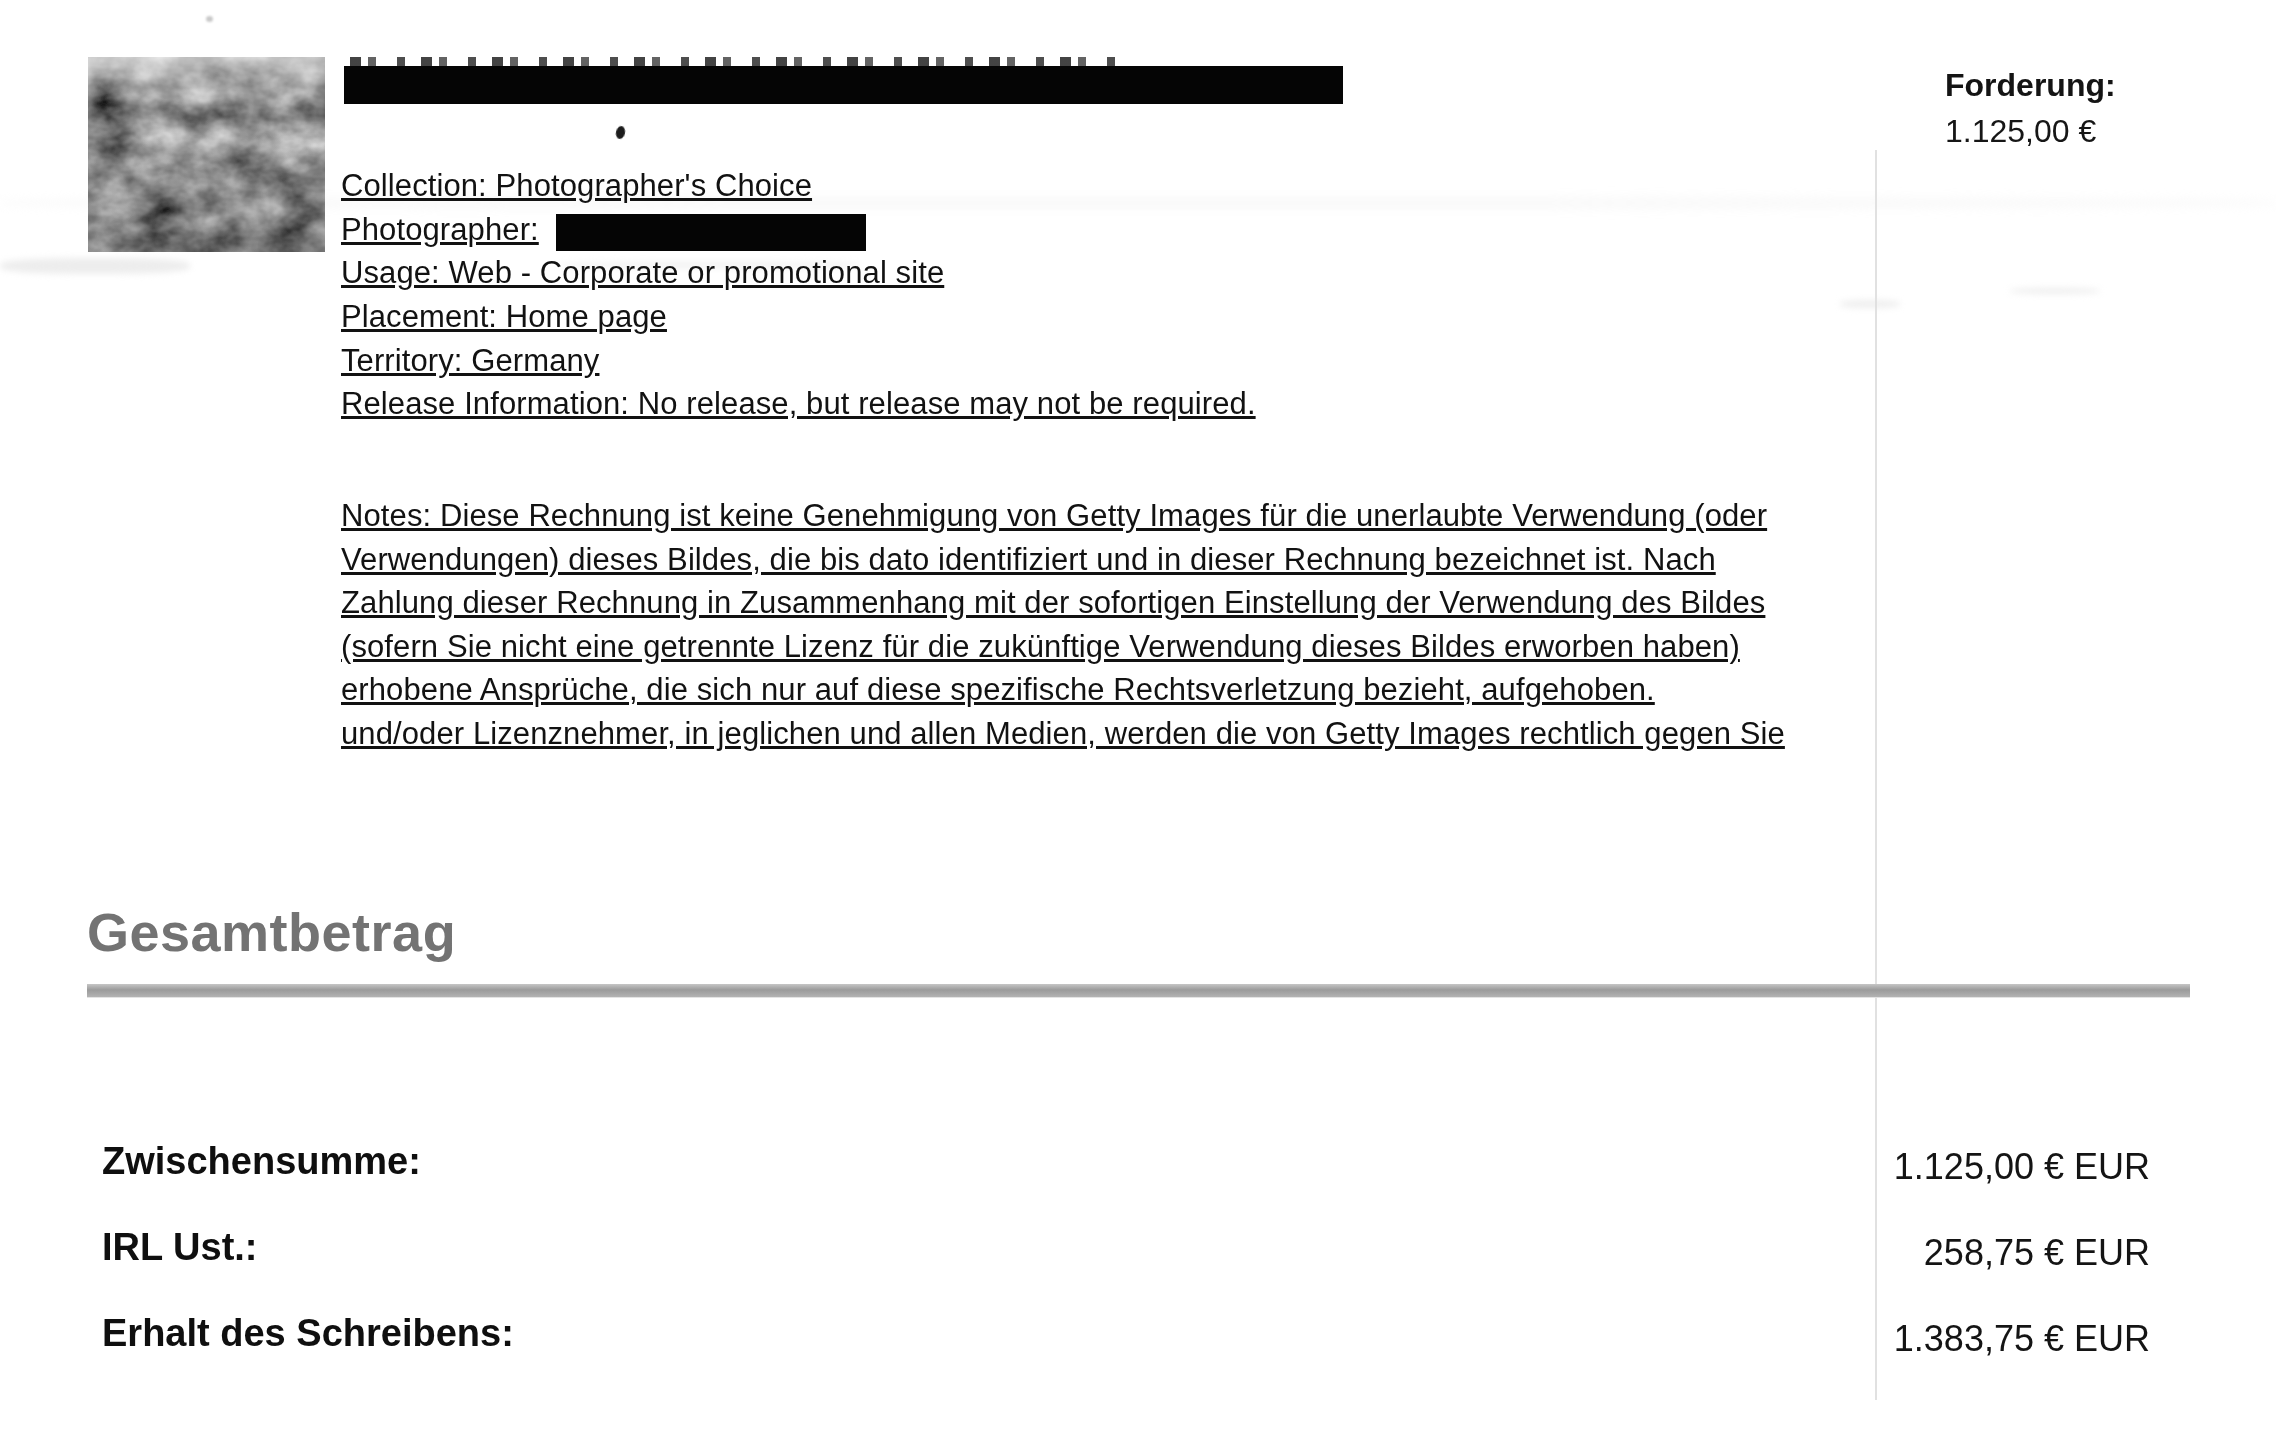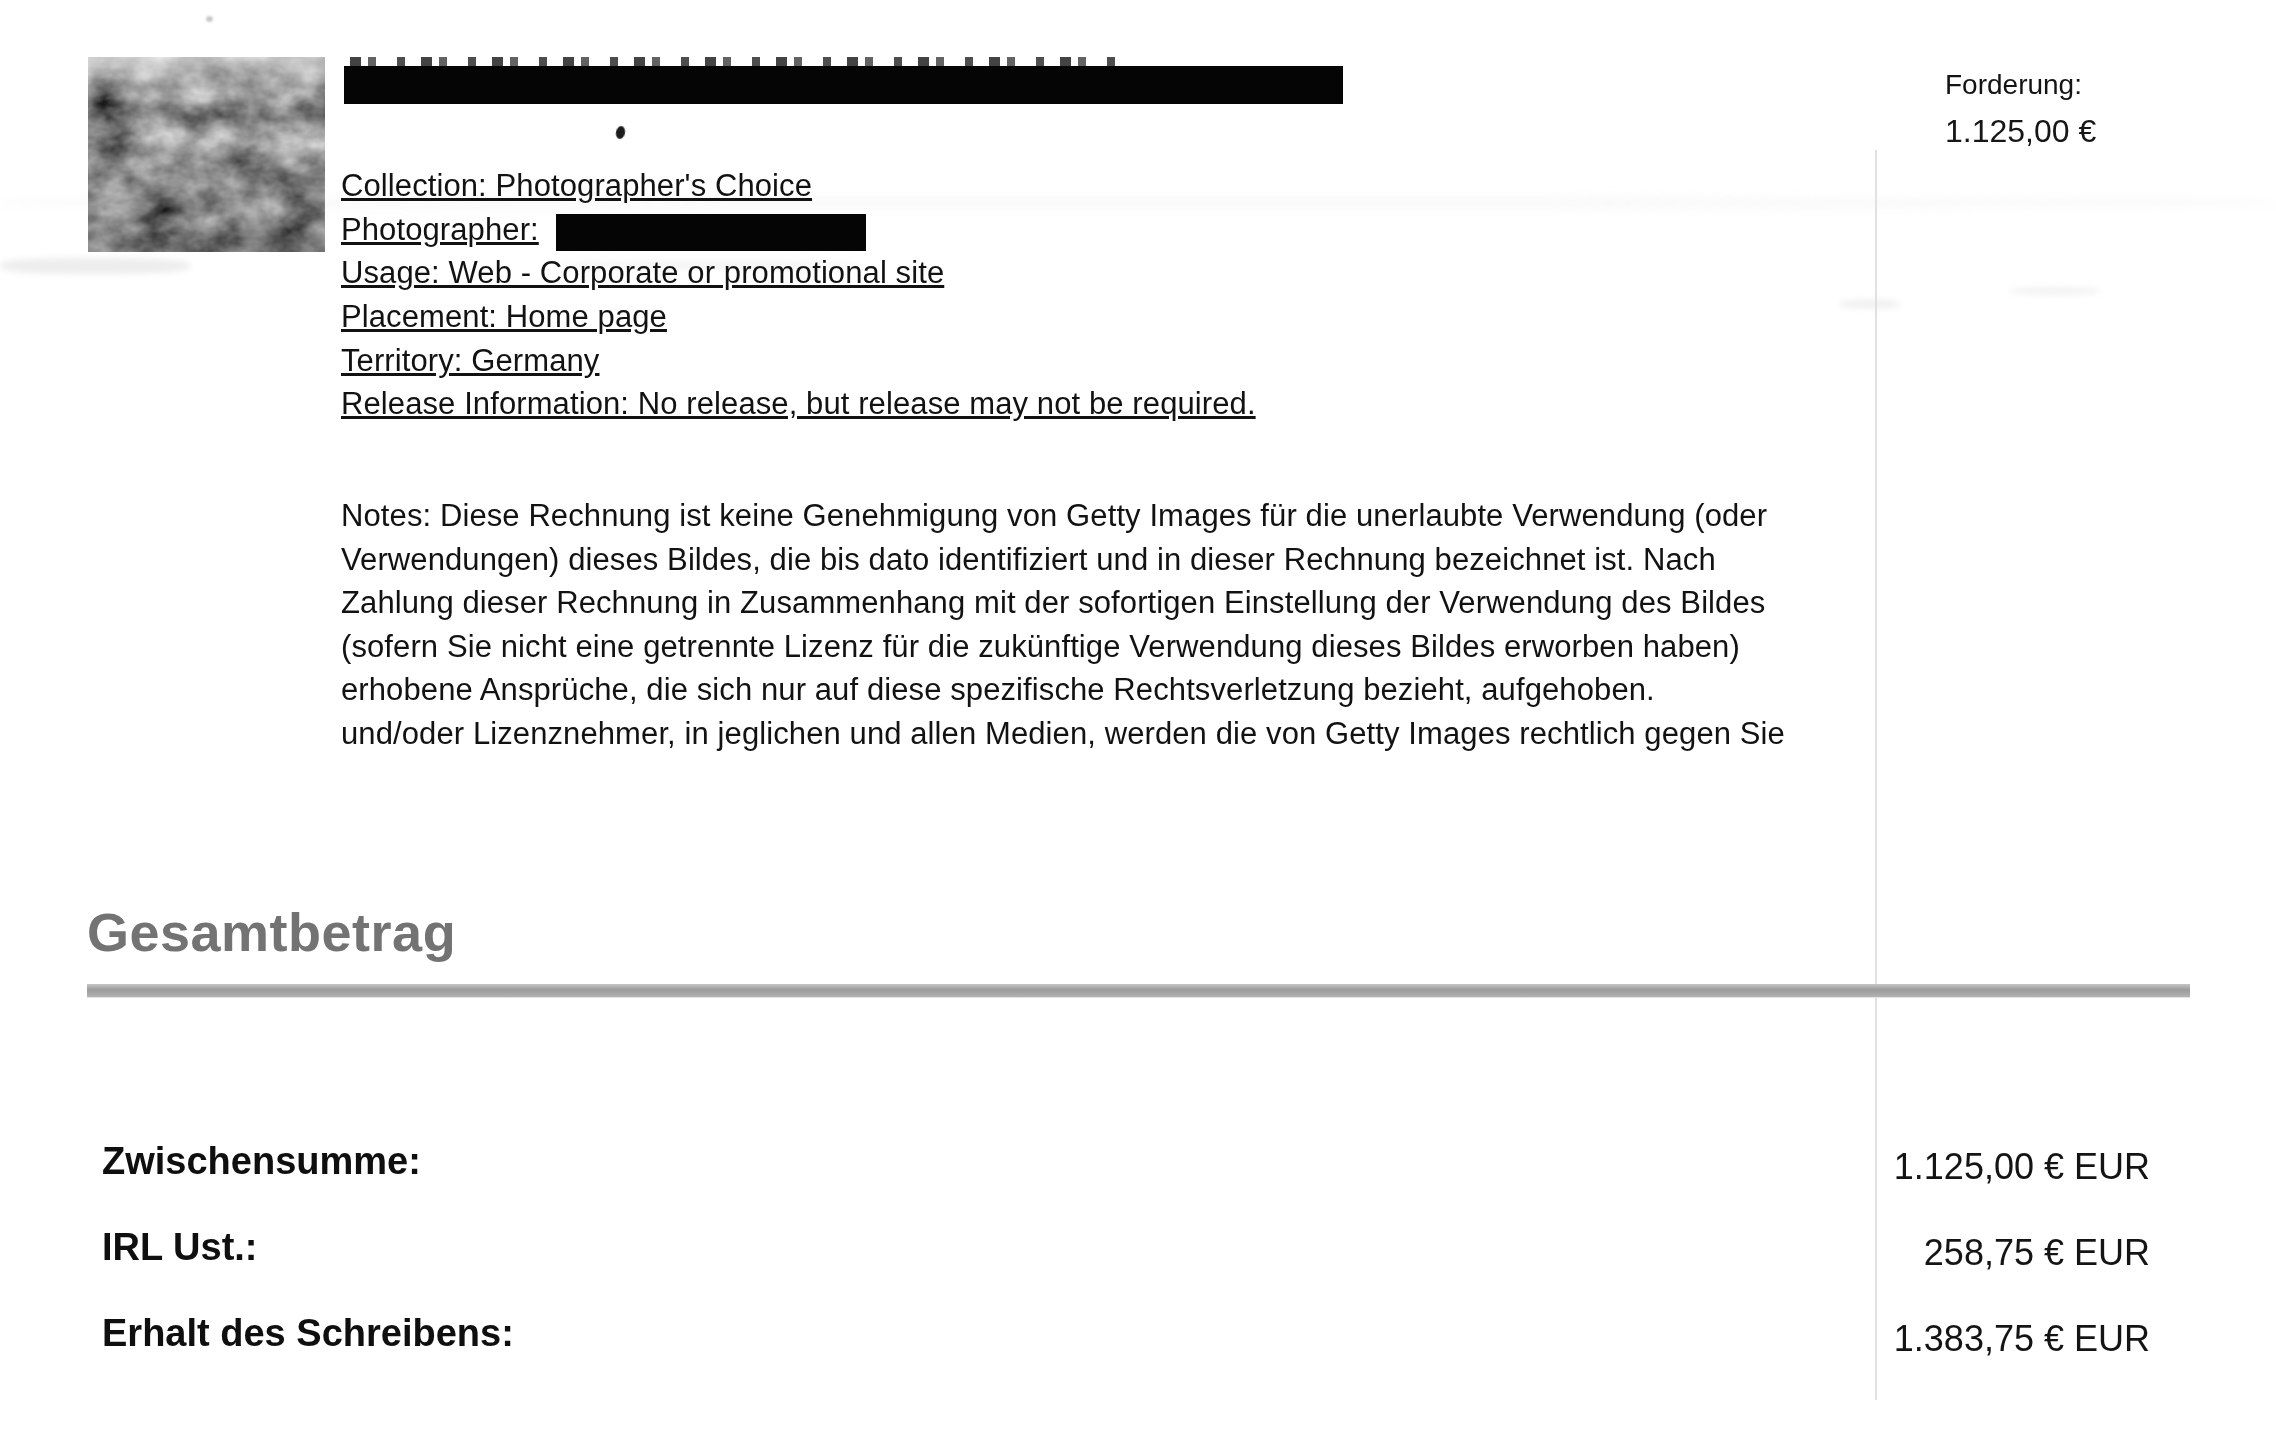--- a/index.html
+++ b/index.html
@@ -31,29 +31,29 @@
     opacity:.85;
   }
   .speck{
     position:absolute;left:616px;top:126px;width:9px;height:13px;
     background:#1c1c1c;border-radius:50%;filter:blur(.6px);
     transform:rotate(12deg);
   }
   .corner-speck{position:absolute;left:206px;top:16px;width:7px;height:6px;background:#c9c9c9;border-radius:50%;filter:blur(1px);}
   
   .claim{position:absolute;left:1945px;top:62px;line-height:46px;}
-  .claim-label{font-size:28px;font-weight:normal;color:#141414;}
+  .claim-label{font-size:32px;font-weight:bold;color:#141414;}
   .claim-amount{font-size:32px;color:#161616;}
   
   .detail-line{
     position:absolute;left:341px;font-size:31px;color:#121212;
     white-space:nowrap;letter-spacing:.1px;text-decoration:underline;
   }
   
-  .notes{position:absolute;left:341px;top:494px;}
+  .notes{position:absolute;left:341px;top:494px;text-decoration:underline;}
   .note-line{
     font-size:31px;line-height:43.6px;color:#121212;
     white-space:nowrap;letter-spacing:.1px;
   }
   
   .section-heading{
     position:absolute;left:87px;top:901px;
     font-size:54px;font-weight:bold;color:#737373;letter-spacing:.5px;
   }
   .section-divider{

